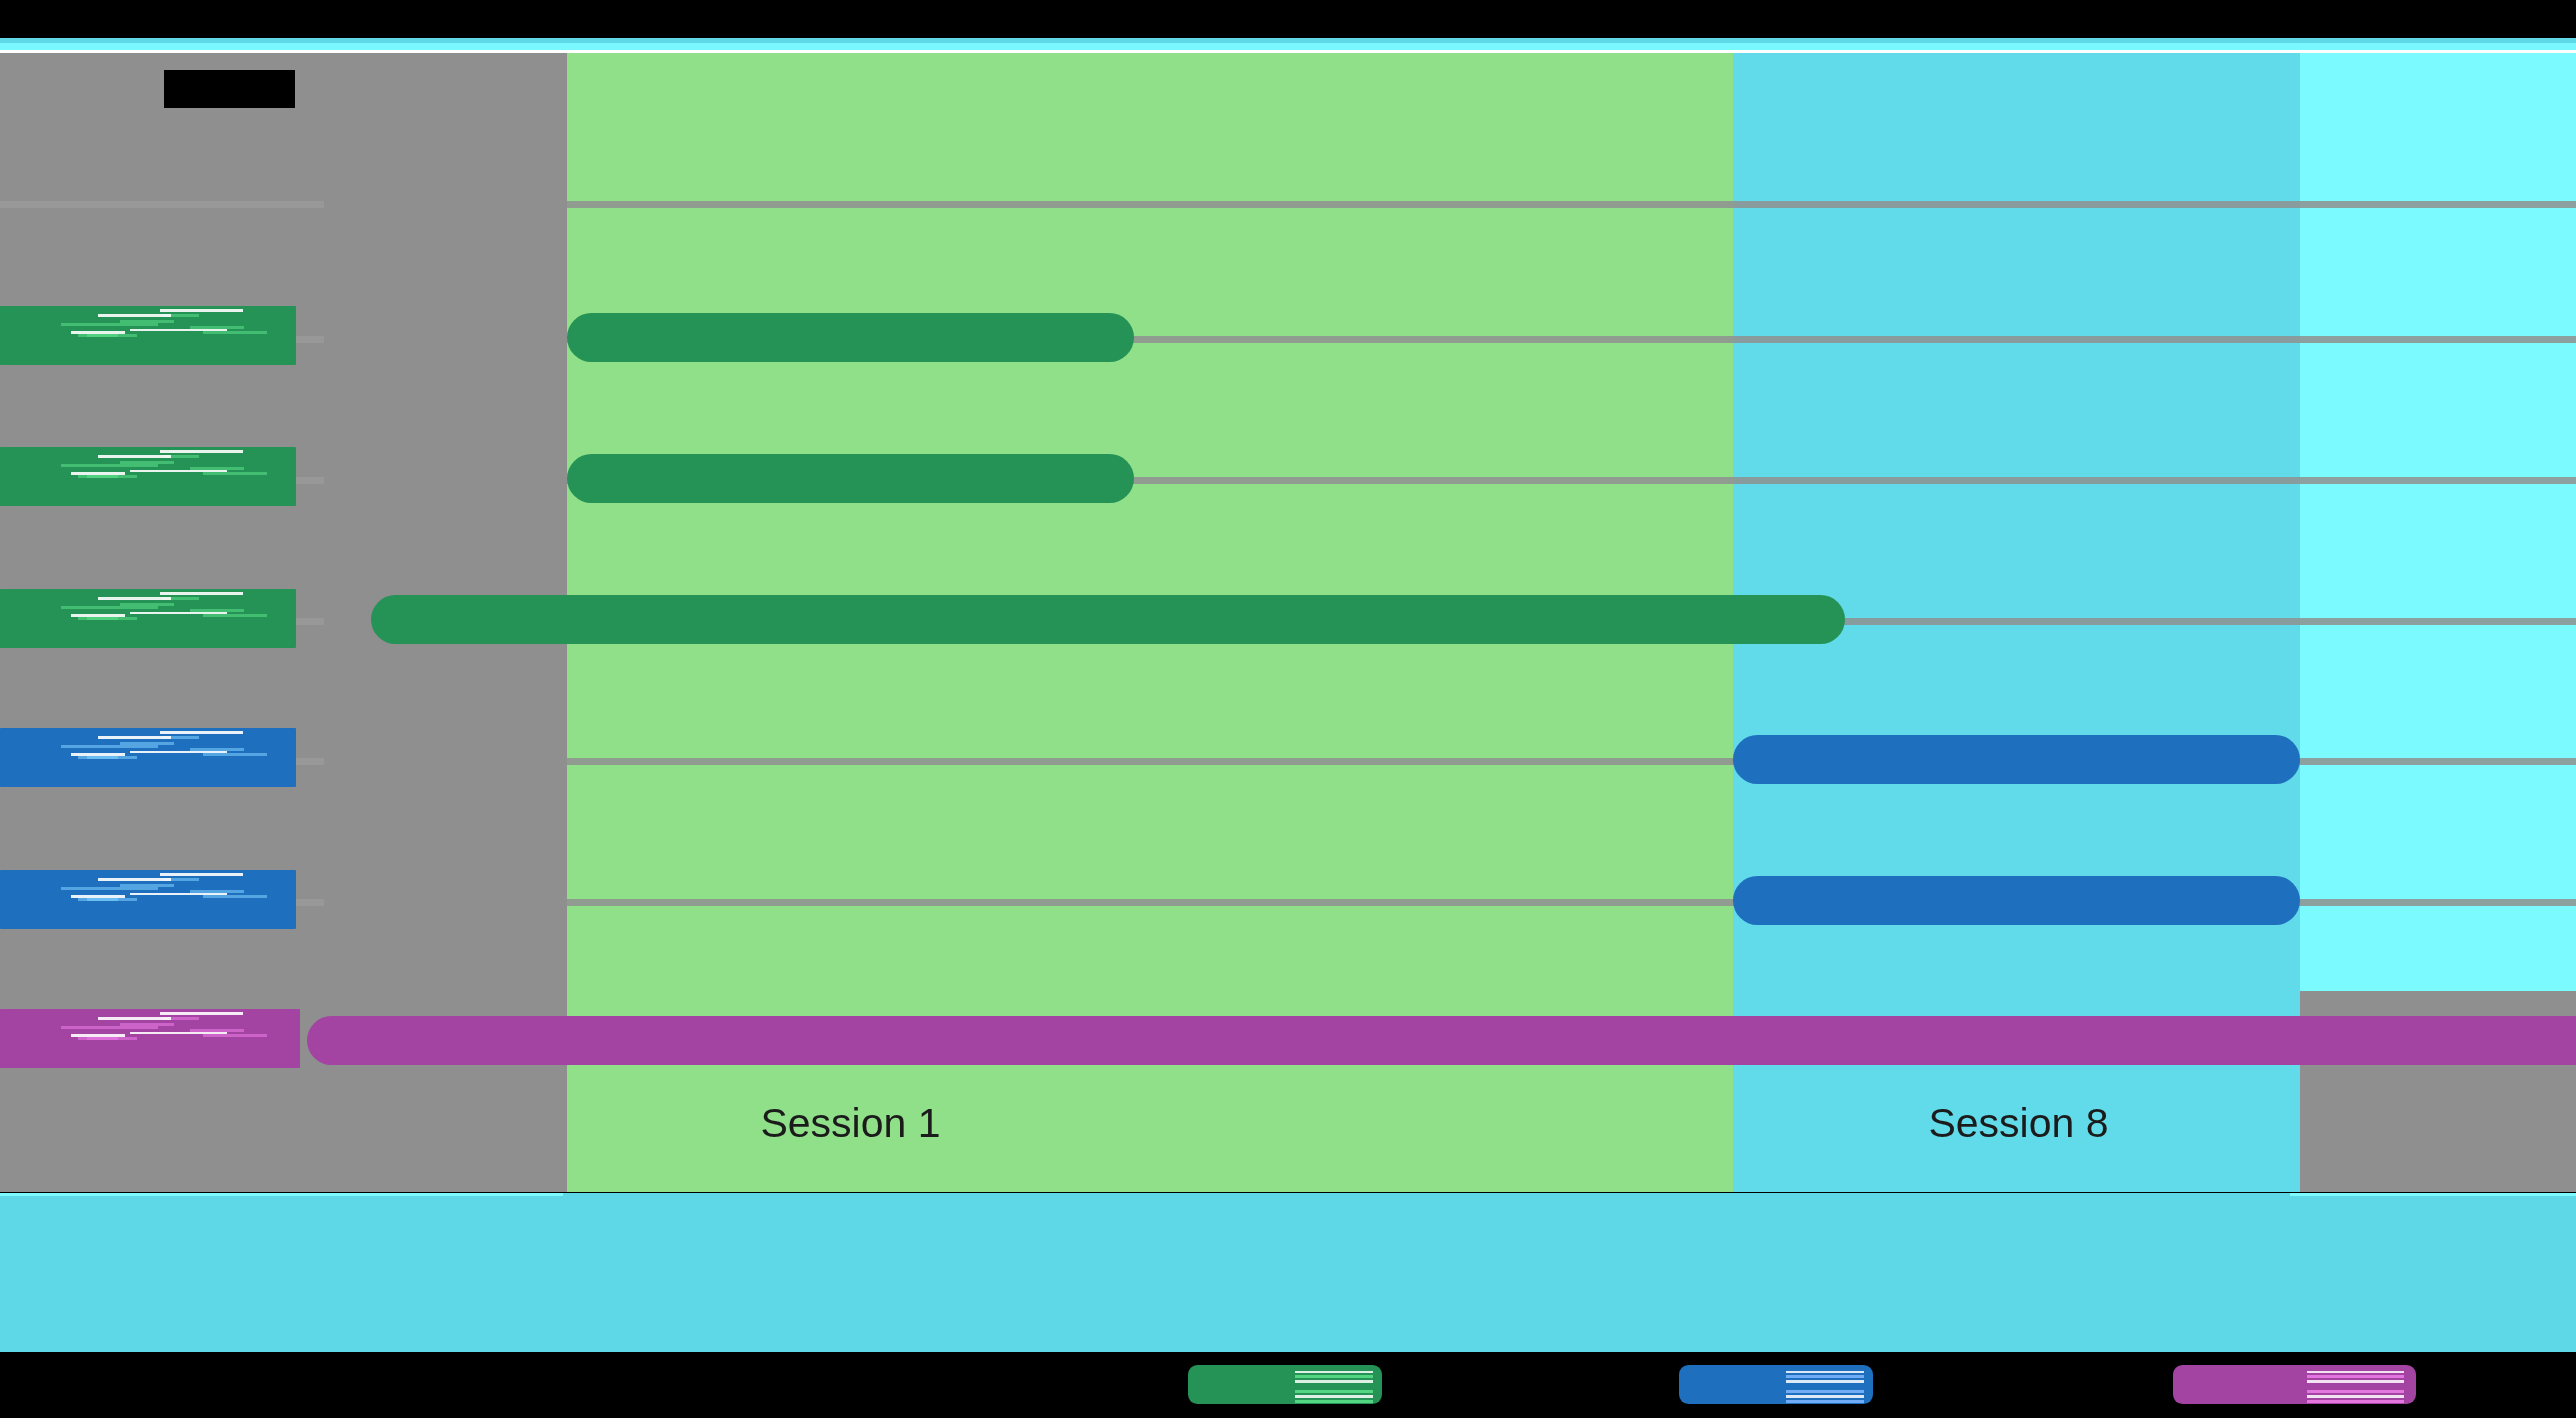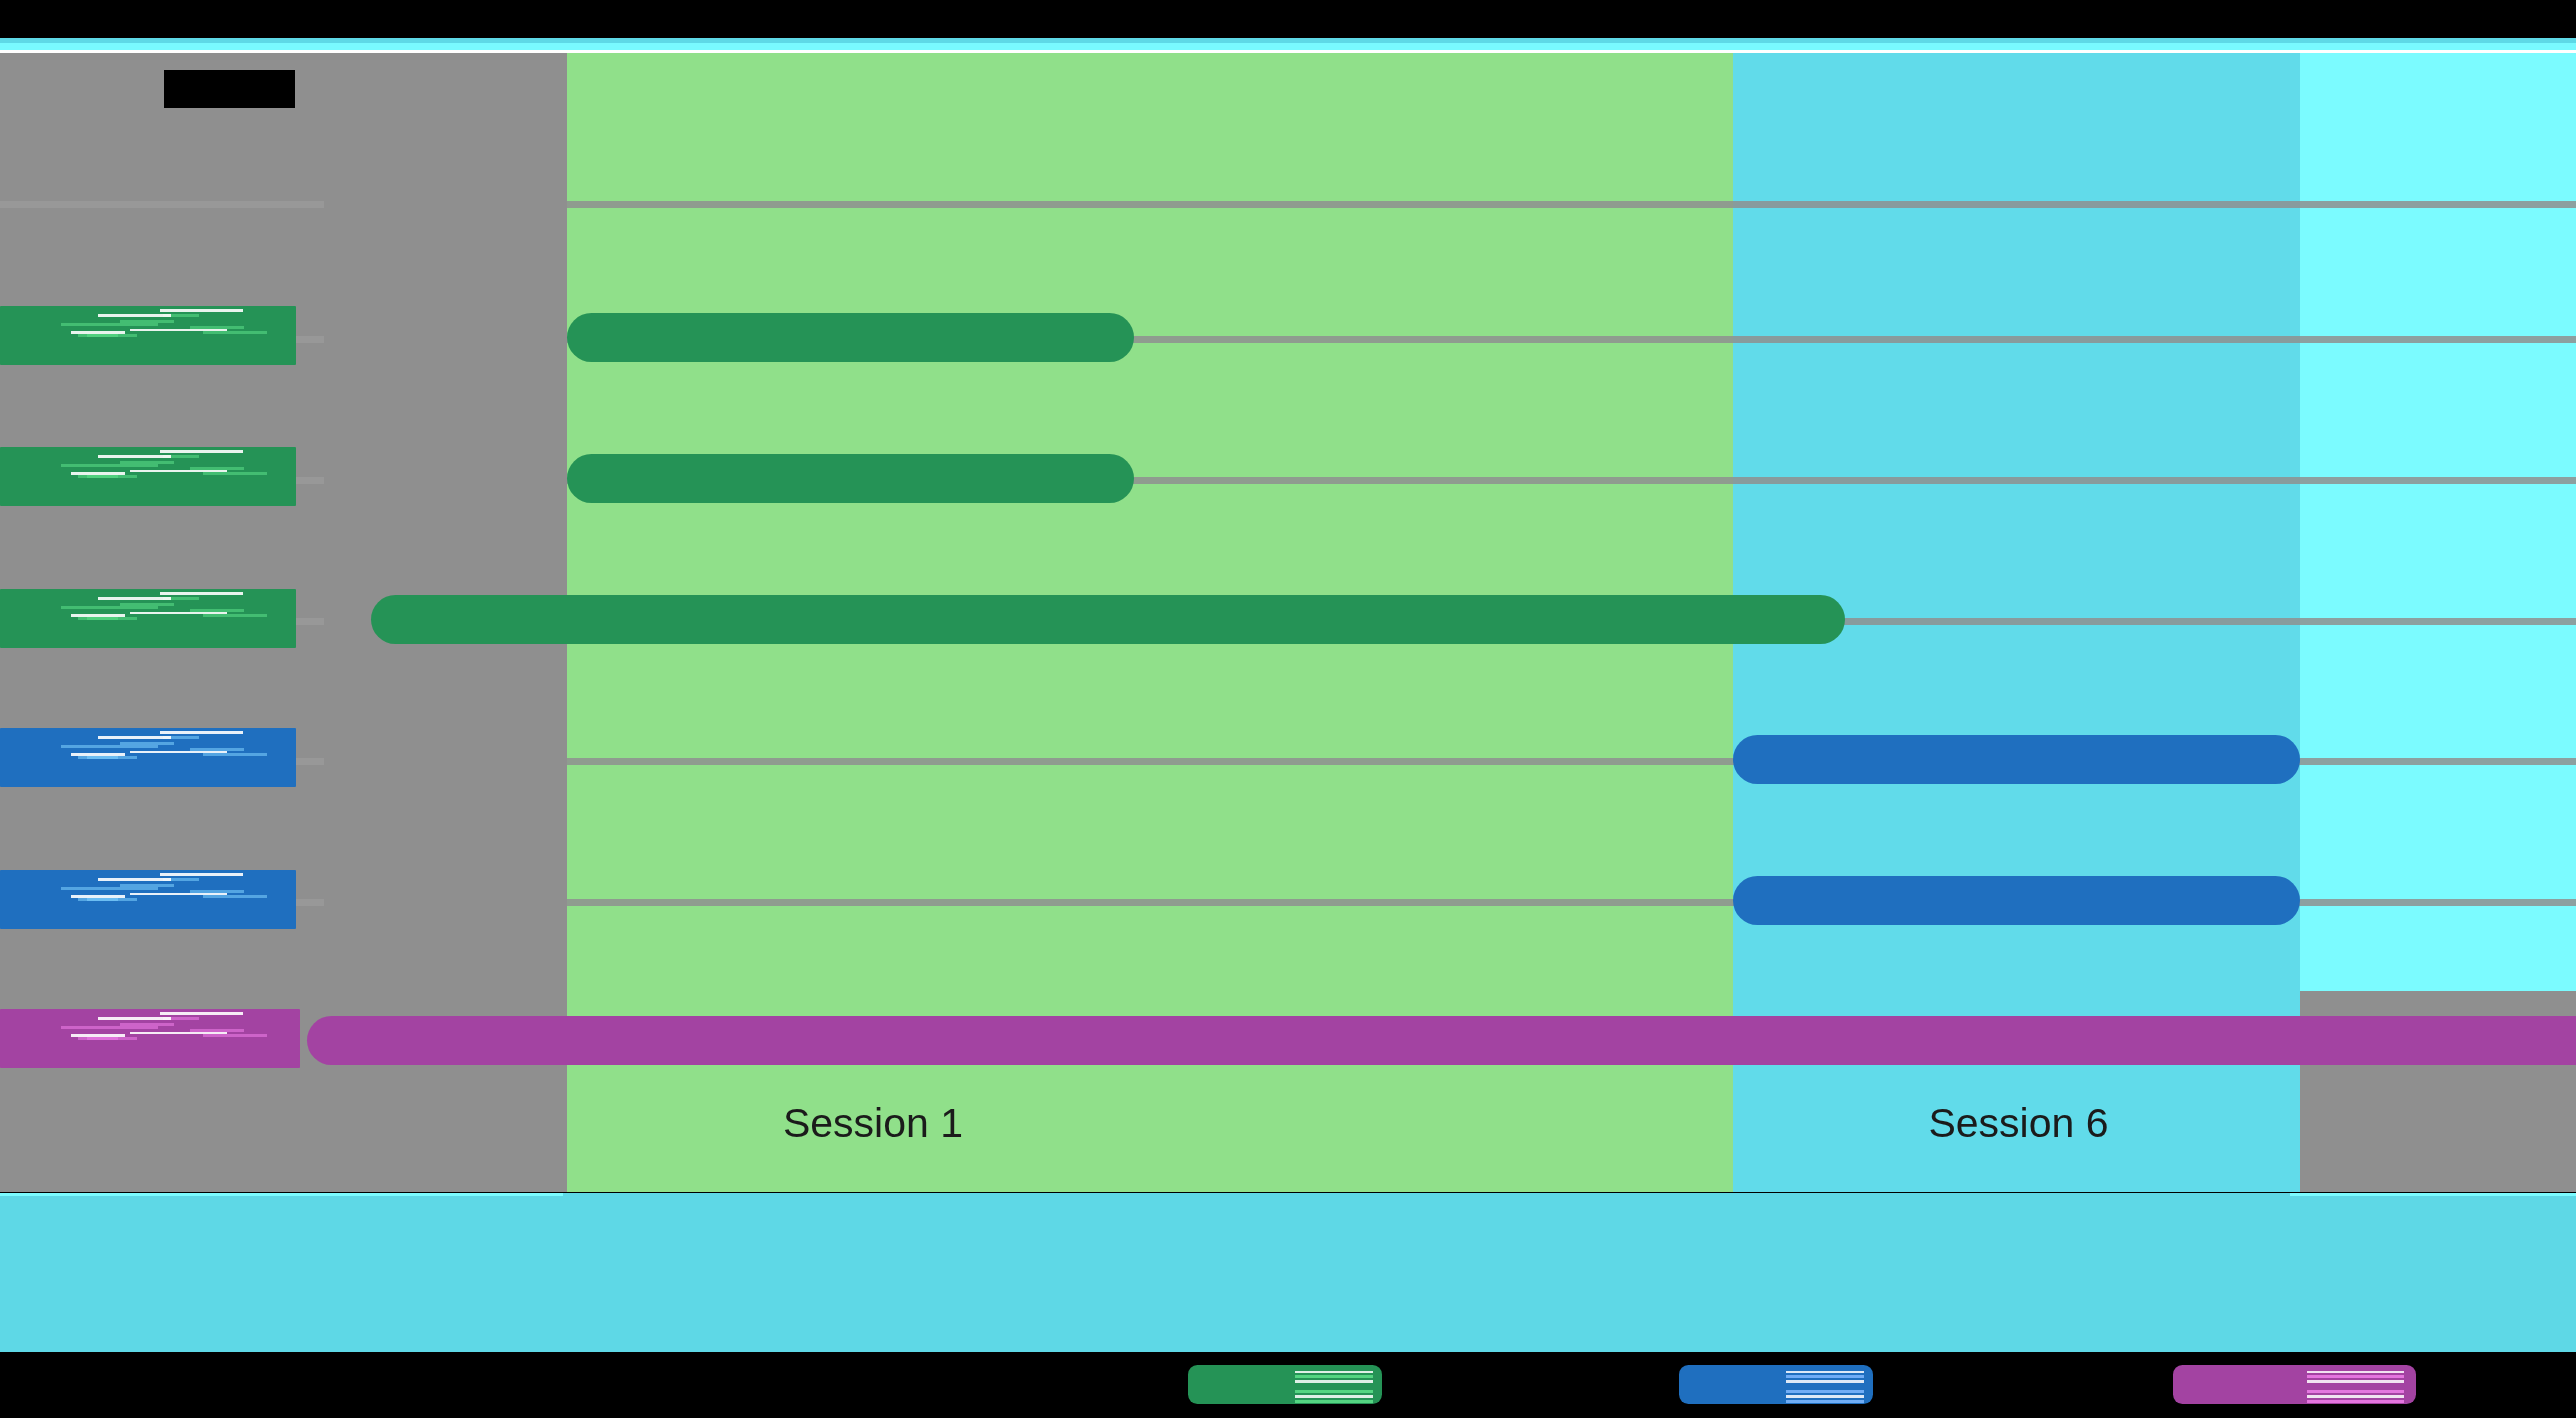--- a/index.html
+++ b/index.html
@@ -187,22 +187,22 @@
 
   <div id="bars-layer">
       <div class="bar green" style="left: 567px; top: 260px; width: 567px; height: 49px; background: rgb(37, 147, 86);"></div>
       <div class="bar green" style="left: 567px; top: 401px; width: 567px; height: 49px; background: rgb(37, 147, 86);"></div>
       <div class="bar green" style="left: 371px; top: 542px; width: 1474px; height: 49px; background: rgb(37, 147, 86);"></div>
       <div class="bar blue" style="left: 1733px; top: 682px; width: 567px; height: 49px; background: rgb(31, 111, 191);"></div>
       <div class="bar blue" style="left: 1733px; top: 823px; width: 567px; height: 49px; background: rgb(31, 111, 191);"></div>
       <div class="bar magenta square-r" style="left: 307px; top: 963px; width: 2269px; height: 49px; background: rgb(163, 67, 162);"></div>
     </div>
 
-  <div class="session-label" id="session-label-1" style="left: 738px; top: 1047px; width: 225px; text-align: right;">Session 1</div>
-  <div class="session-label" id="session-label-2" style="left: 1906px; top: 1047px; width: 225px;">Session 6</div>
+  <div class="session-label" id="session-label-1" style="left: 738px; top: 1047px; width: 225px;">Session 1</div>
+  <div class="session-label" id="session-label-2" style="left: 1906px; top: 1047px; width: 225px;">Session 8</div>
 </div>
 
 <div class="bottom-cyan">
   <div class="hair" style="left:0;top:0;width:563px;"></div>
   <div class="hair" style="left:2290px;top:0;width:286px;"></div>
 </div>
 
 <div class="legend-strip">
   <div id="legend-layer">
       <div class="legend-sw" style="left: 1188px; width: 194px; background: rgb(37, 147, 86);">

